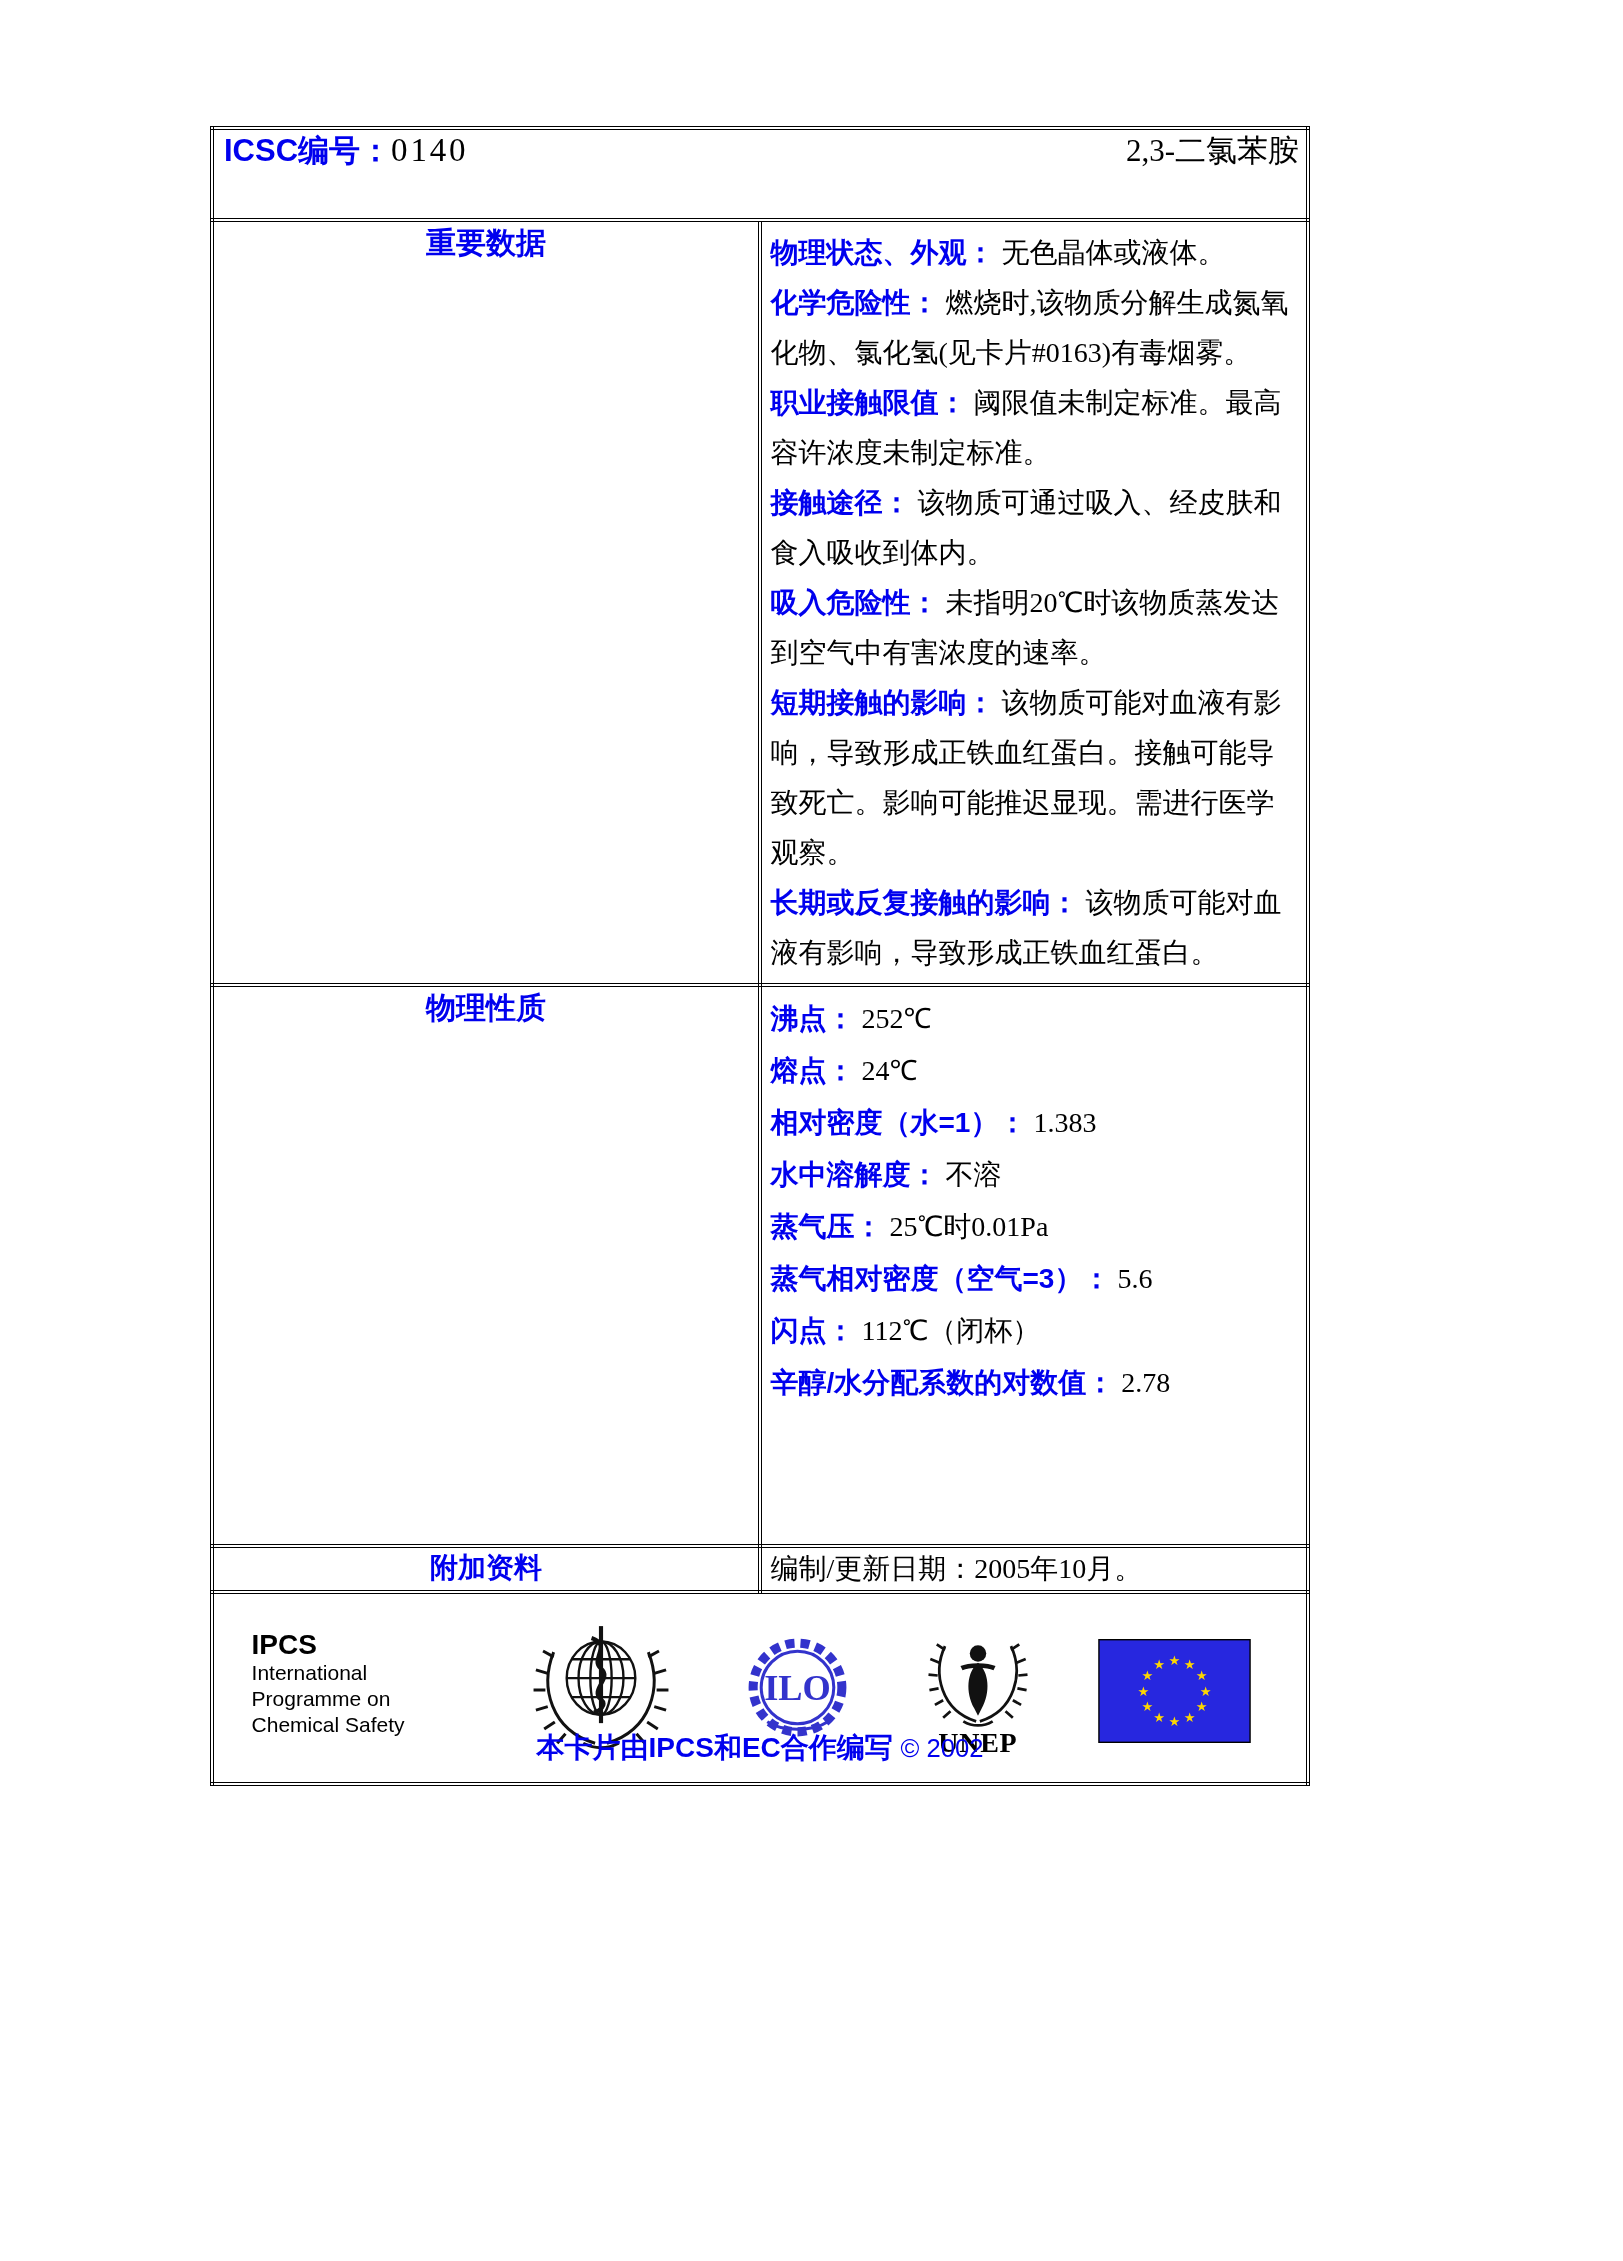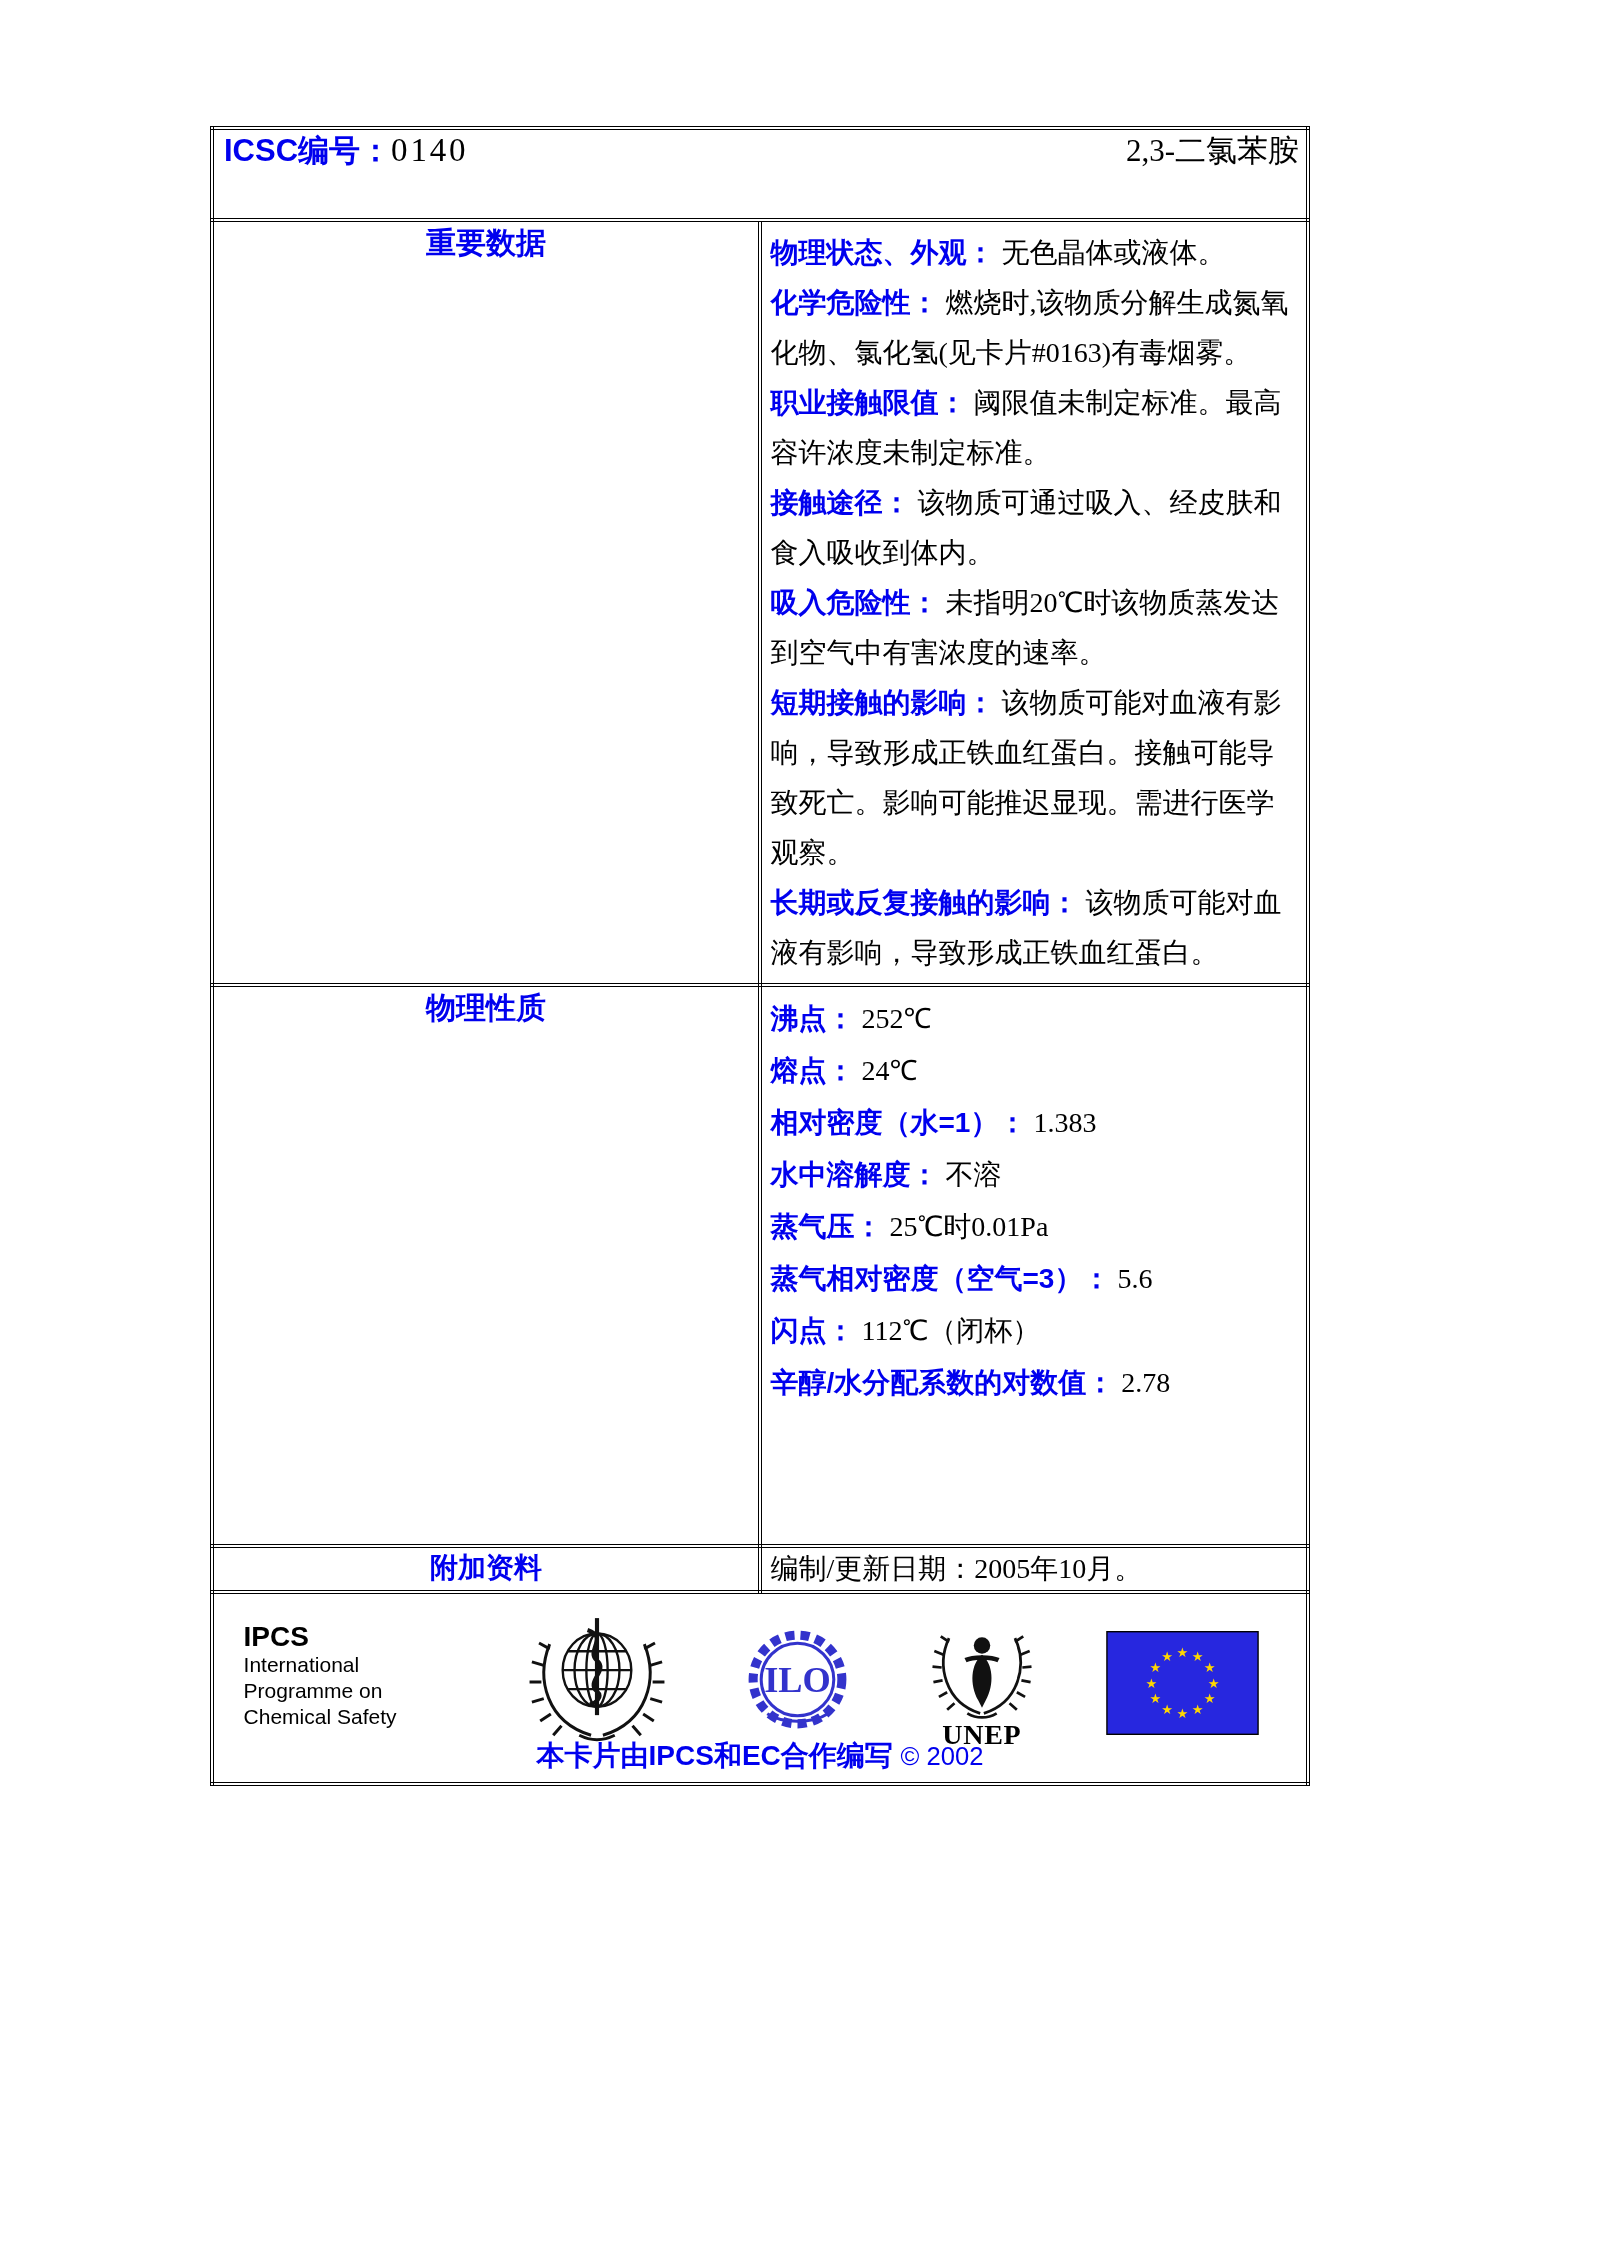--- a/index.html
+++ b/index.html
@@ -167,21 +167,21 @@
 
 
     <tr class="r-additional">
       <td class="label-cell">附加资料</td>
       <td class="content-cell">
         <span>编制/更新日期：</span><span>2005年10月。</span>
       </td>
     </tr>
 
     <tr class="r-logos">
-      <td colspan="2" style="padding:4px;">
+      <td colspan="2" style="padding:12px;">
         <div class="logos-wrap">
           <div class="logos-flex">
             <div class="ipcs-block">
               <div class="ipcs-acronym">IPCS</div>
               <div class="ipcs-line">International</div>
               <div class="ipcs-line">Programme on</div>
               <div class="ipcs-line">Chemical Safety</div>
             </div>
 
             <div class="logo-box">

